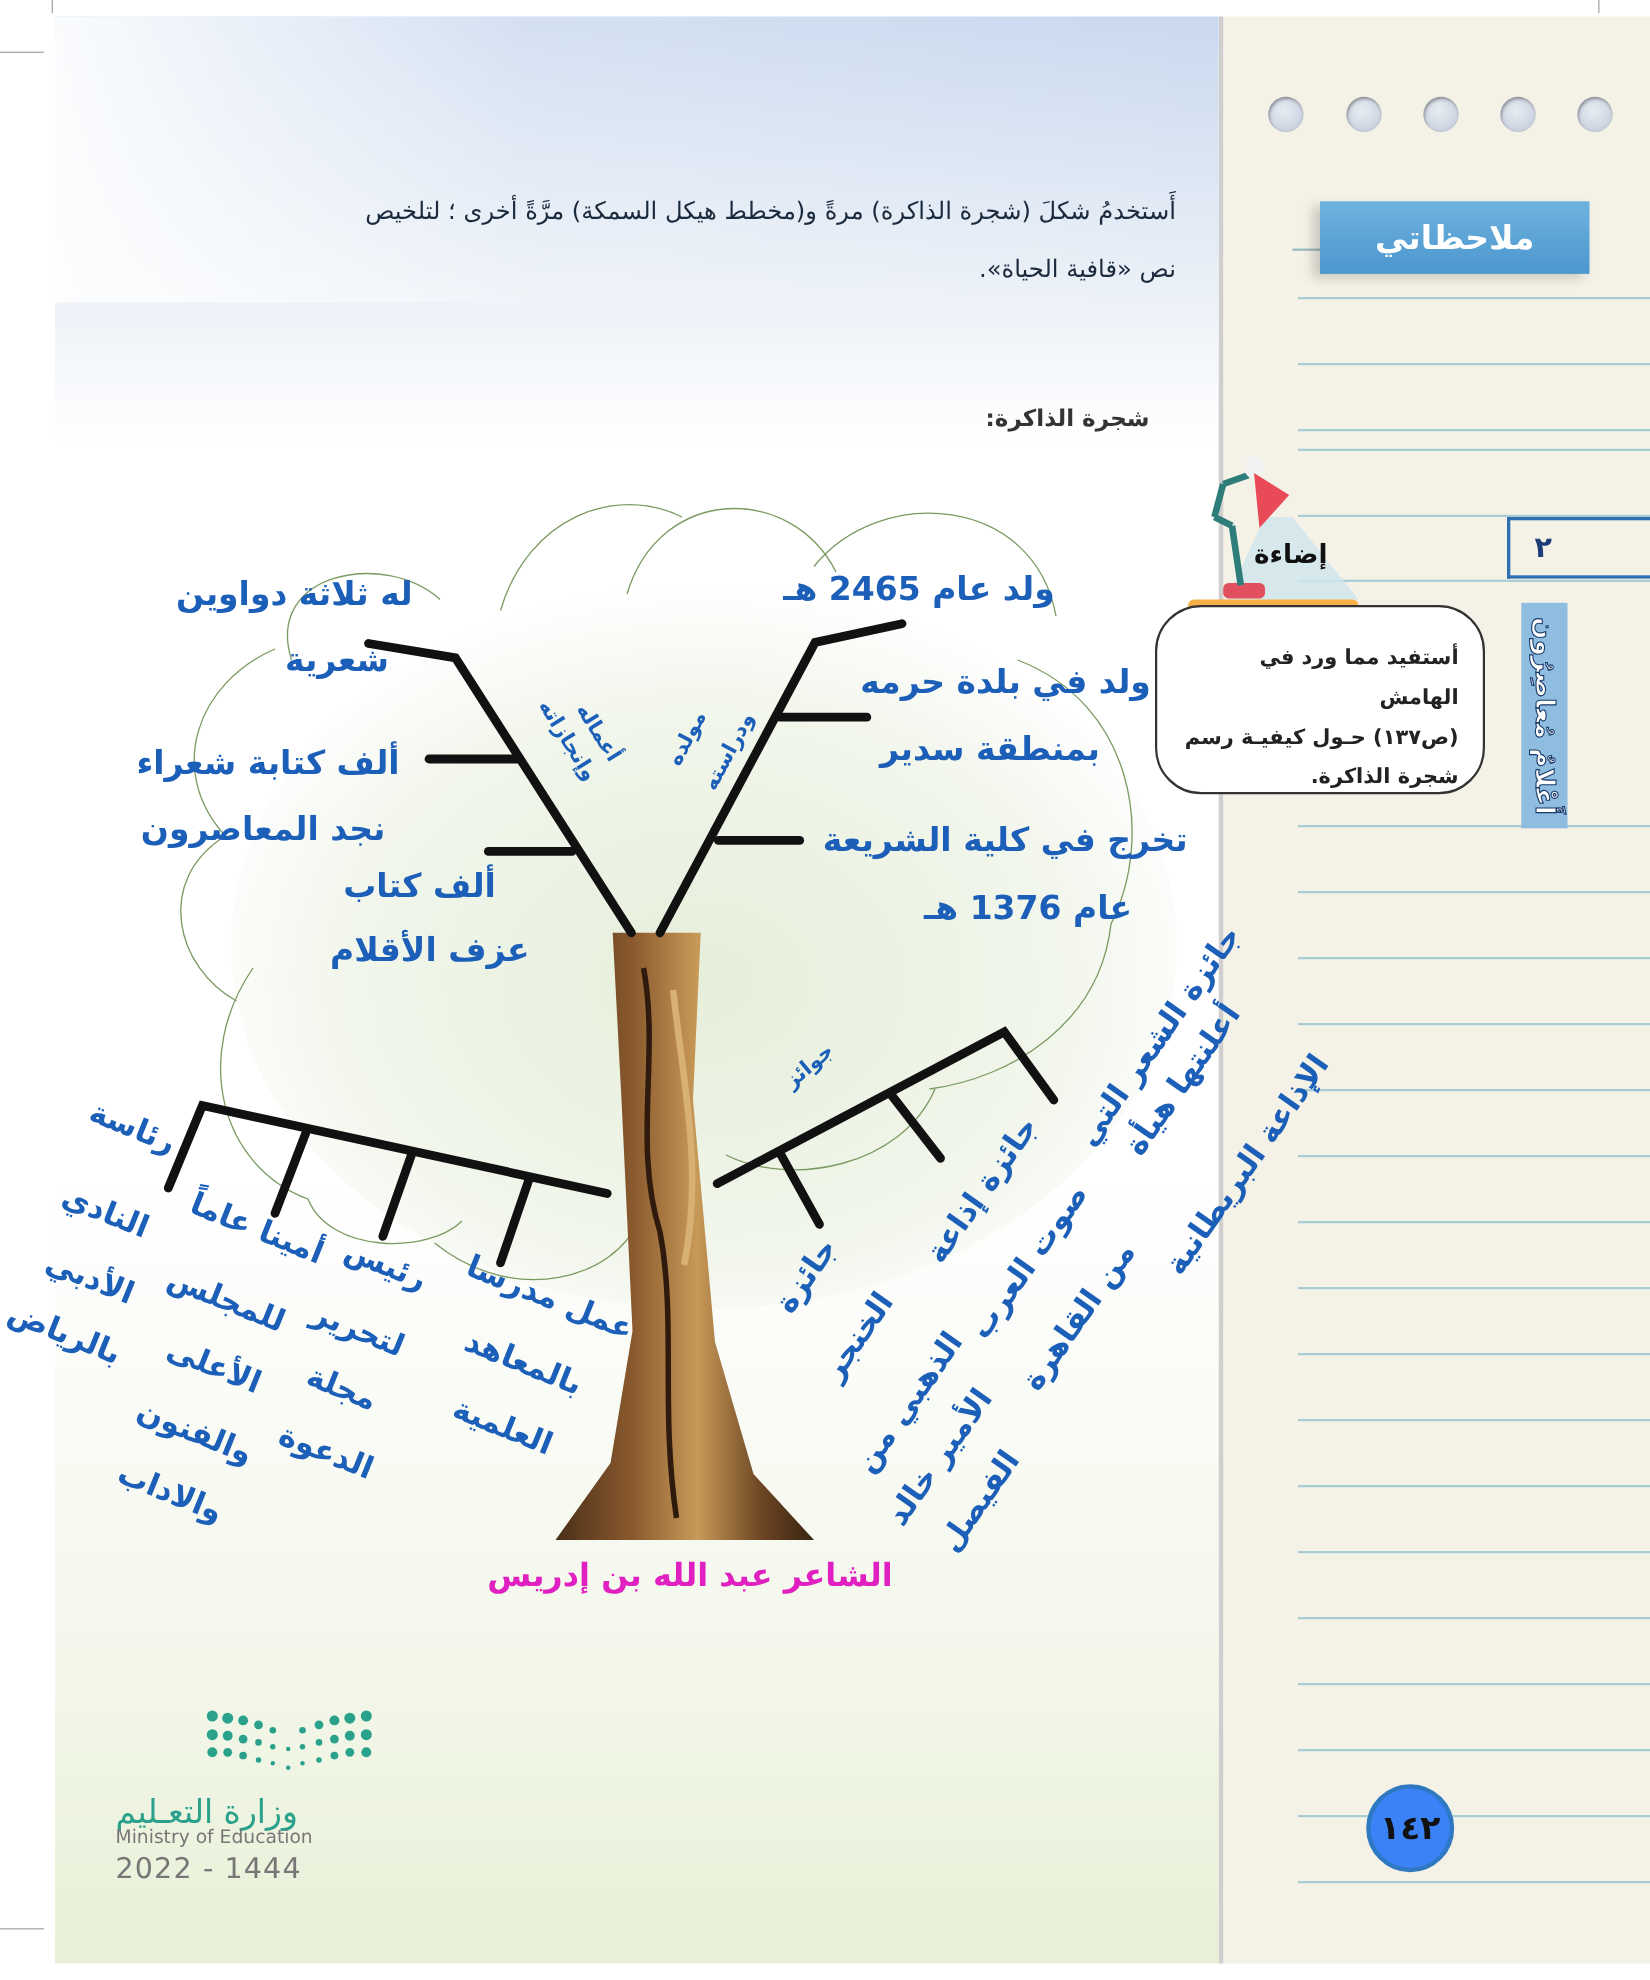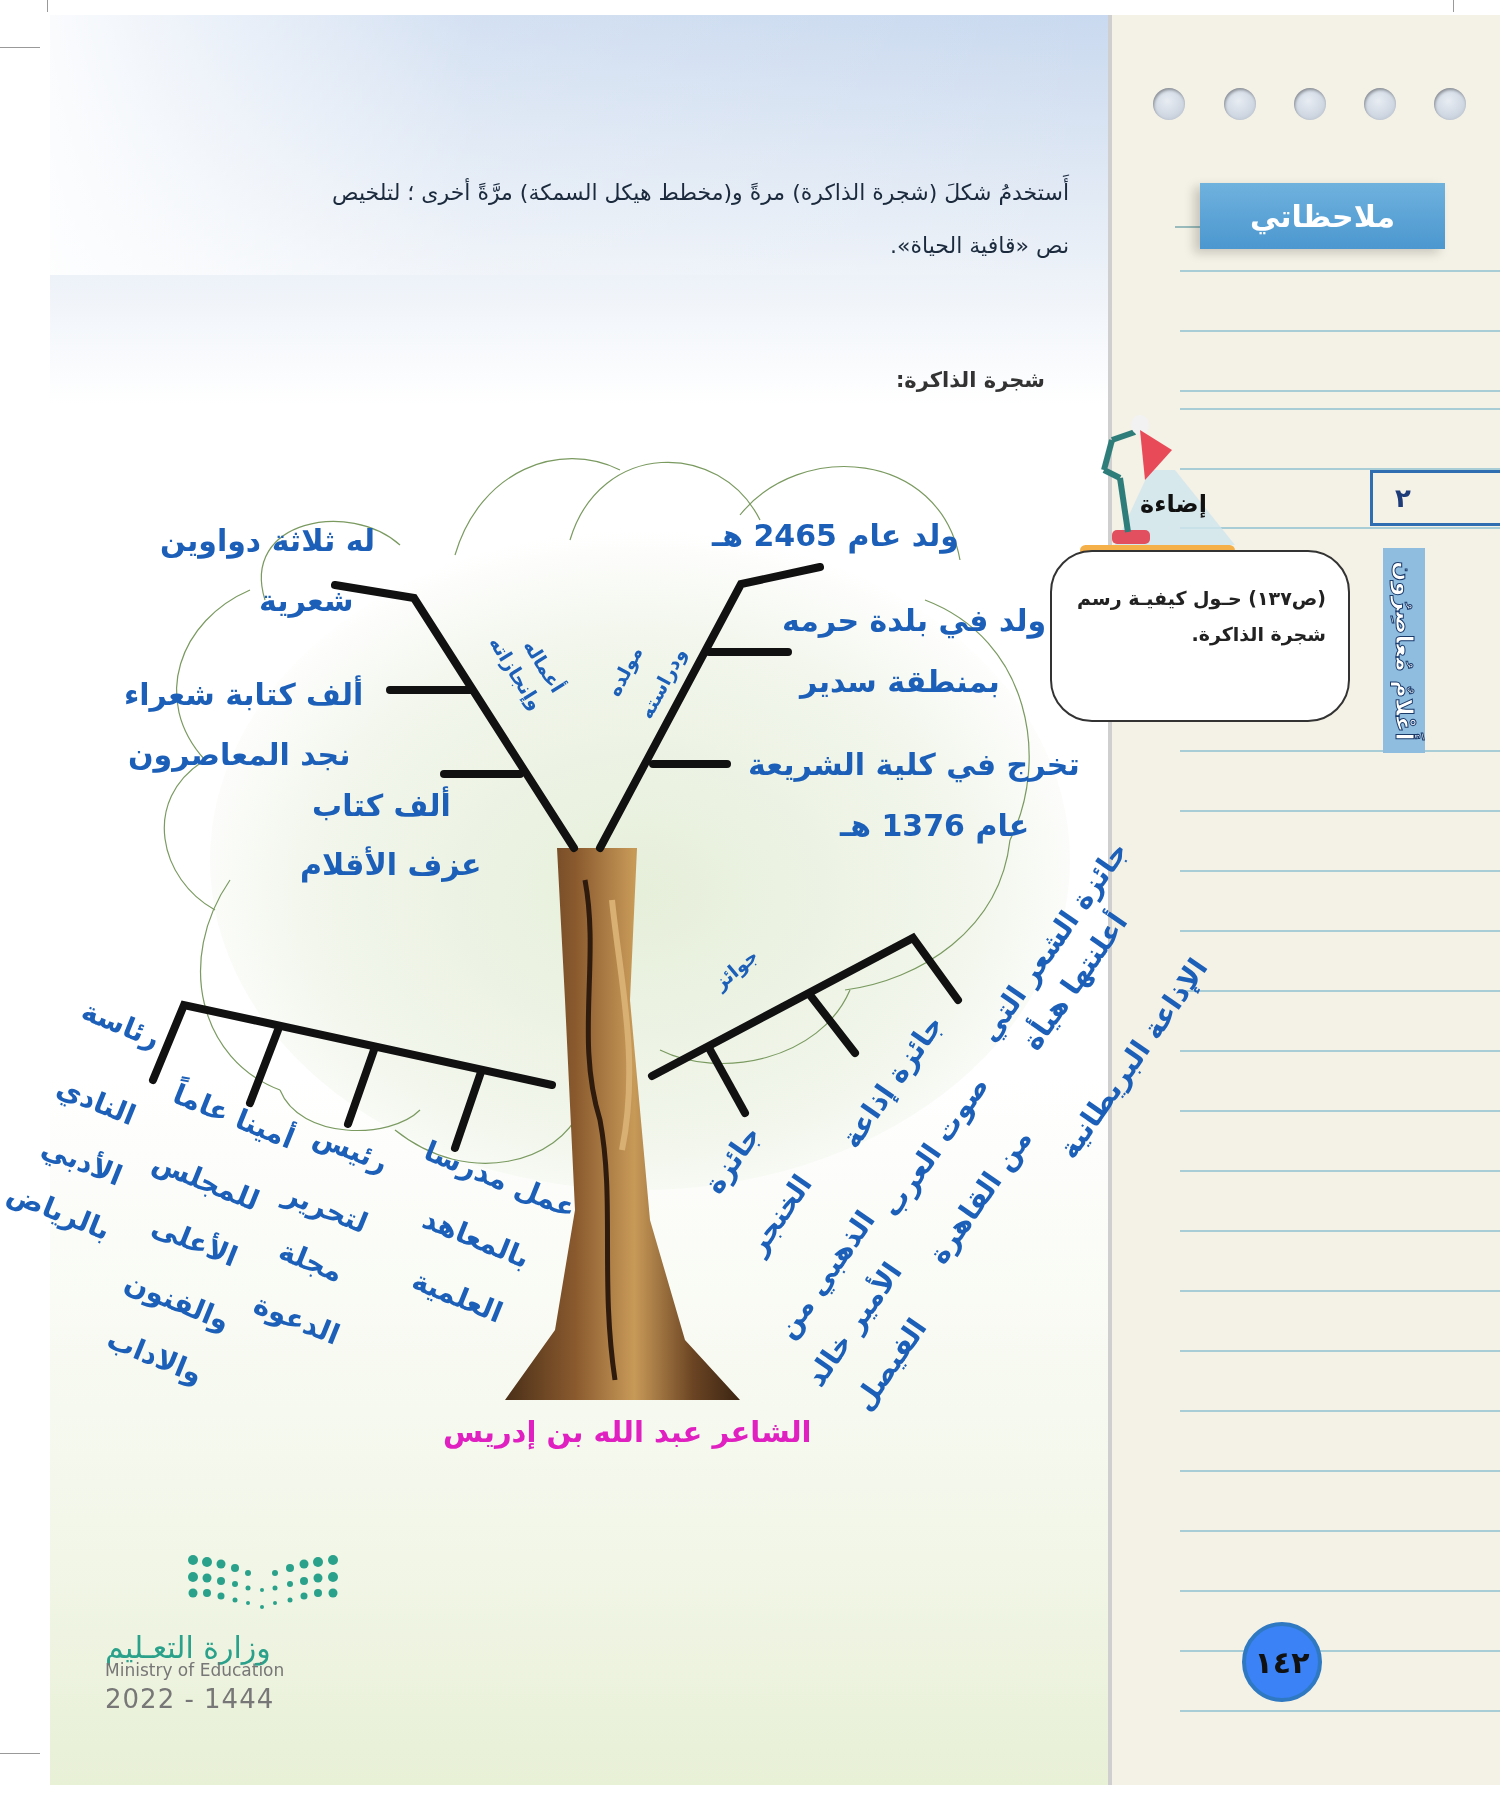--- a/index.html
+++ b/index.html
@@ -99,20 +99,21 @@
   <line x1="1128" y1="532" x2="1120" y2="478" stroke="#2f7d7a" stroke-width="6"></line>
   <line x1="1120" y1="478" x2="1104" y2="470" stroke="#2f7d7a" stroke-width="6"></line>
   <line x1="1104" y1="470" x2="1112" y2="440" stroke="#2f7d7a" stroke-width="6"></line>
   <line x1="1112" y1="440" x2="1135" y2="432" stroke="#2f7d7a" stroke-width="6"></line>
   <ellipse cx="1140" cy="425" rx="9" ry="10" fill="#f2f2f2"></ellipse>
   <polygon points="1140,430 1172,450 1145,480" fill="#e84a58"></polygon>
 </svg>
 <div class="shelf"></div>
 <div class="tip-title">إضاءة</div>
 <div class="tip-box">
+  <div>أستفيد مما ورد في الهامش</div>
   <div>(ص١٣٧) حـول كيفيـة رسم</div>
   <div>شجرة الذاكرة.</div>
 </div>
 
 <div class="page-num">
     <span>١٤٢</span>
   </div>
 
 <div class="instr" style="top:180px;">أَستخدمُ شكلَ (شجرة الذاكرة) مرةً و(مخطط هيكل السمكة) مرَّةً أخرى ؛ لتلخيص</div>
 <div class="instr" style="top:233px;">نص «قافية الحياة».</div>

